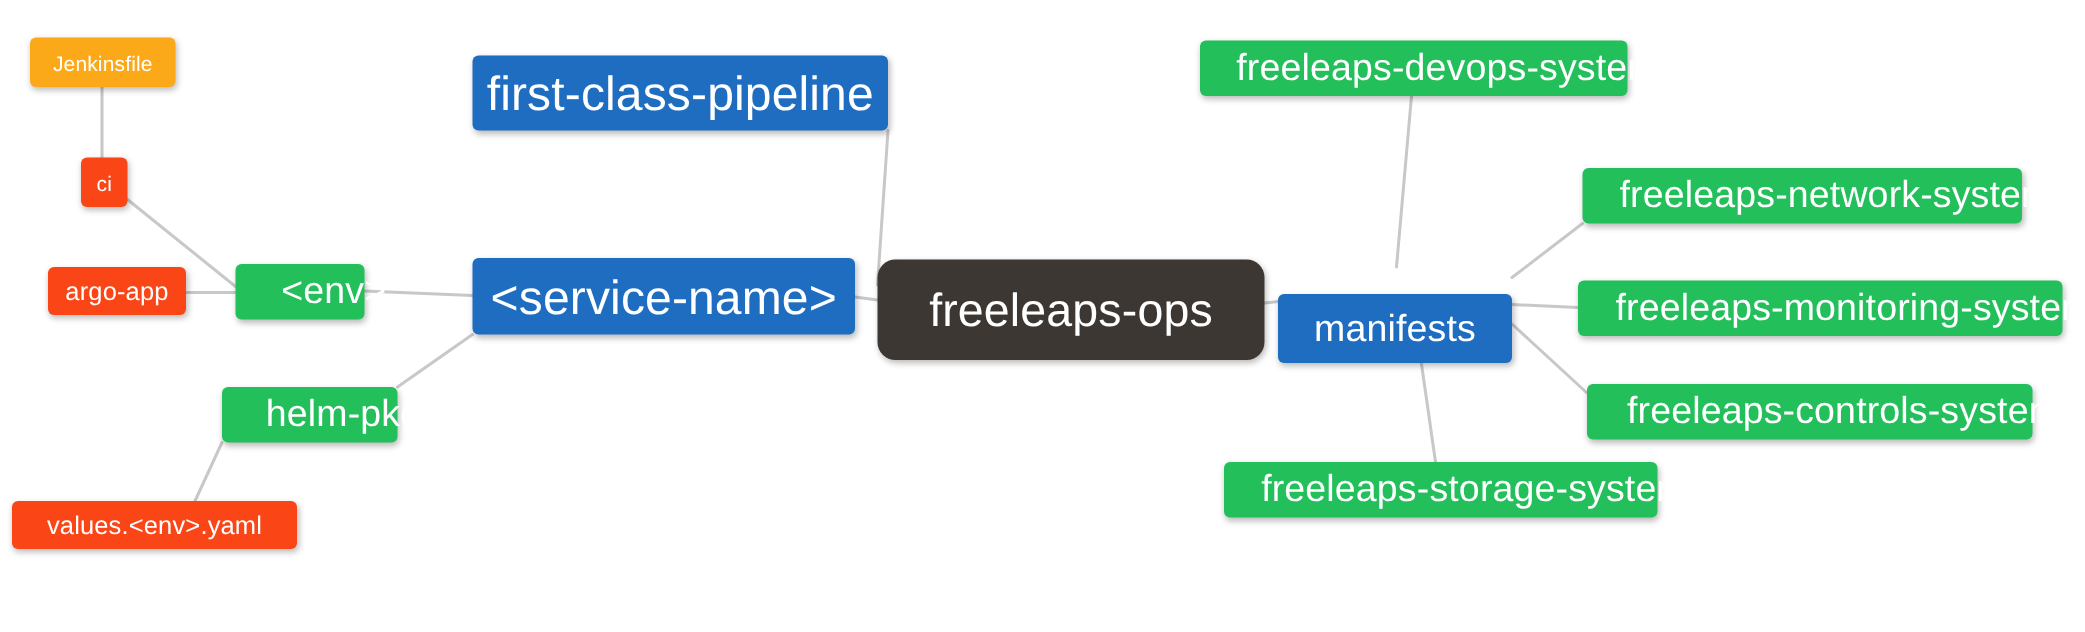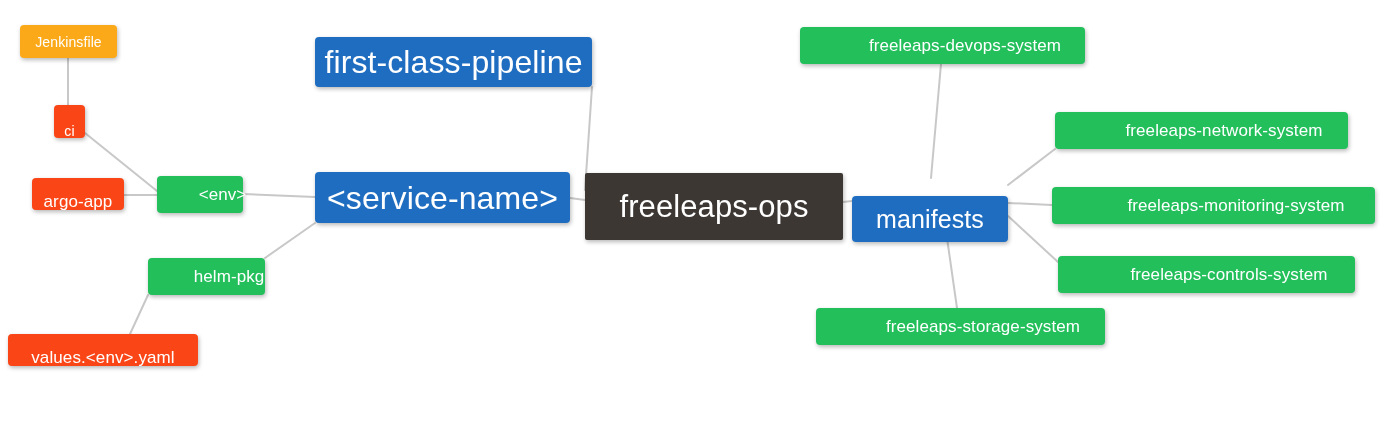--- a/index.html
+++ b/index.html
@@ -39,32 +39,32 @@
     border-radius: 4px;
     color: #ffffff;
     white-space: nowrap;
     box-shadow: 1px 2px 4px rgba(0,0,0,0.28);
     letter-spacing: 0.1px;
     line-height: 1;
     user-select: none;
   }
   .node.root {
     background: #3c3733;
-    border-radius: 2px;
+    border-radius: 12px;
   }
   .node.blue   { background: #1f6dc0; }
   .node.green  { background: #22bf5b; }
-  .node.red    { background: #fa4616; align-items: flex-end; }
+  .node.red    { background: #fa4616; }
   .node.orange { background: #fba919; text-align: right; }
 
   
   .sz-root  { font-size: 31px; }
   .sz-xl    { font-size: 32px; }
   .sz-lg    { font-size: 25px; margin-top: 18px; }
-  .sz-md    { font-size: 17px; padding-left: 45px; }
+  .sz-md    { font-size: 25px; padding-left: 45px; }
   .sz-sm    { font-size: 17px; }
   .sz-xs    { font-size: 14px; }
 </style>
 </head>
 <body>
 
 <div id="canvas">
   <svg id="edge-layer" viewBox="0 0 1390 421" width="1390" height="421" xmlns="http://www.w3.org/2000/svg">
       <polyline points="585,190 592,87" class="edge" stroke="#c8c8c8"></polyline>
       <polyline points="585,200 570,198" class="edge" stroke="#c8c8c8"></polyline>

